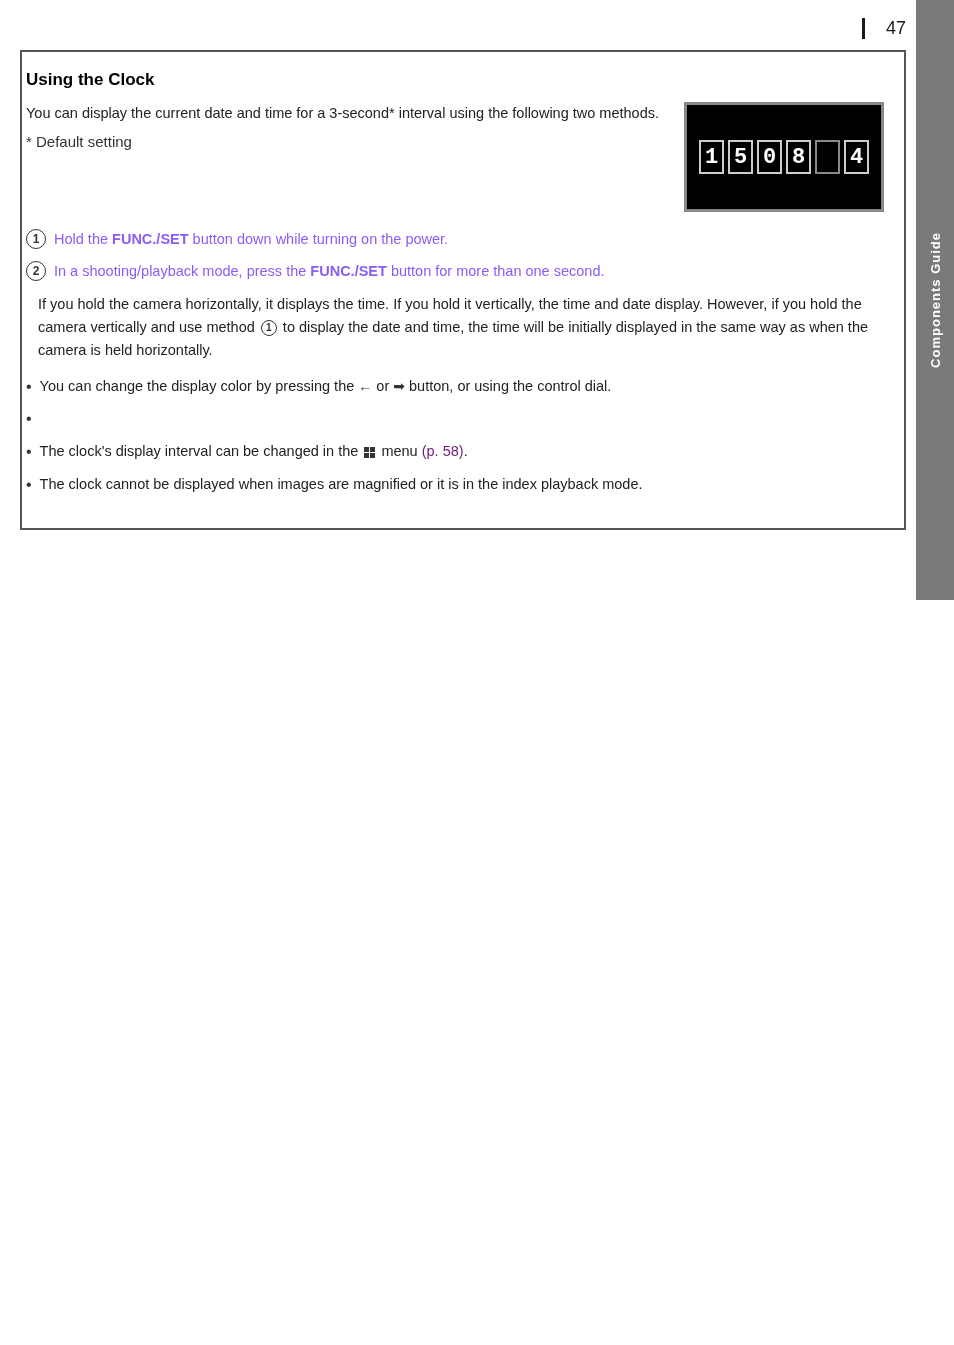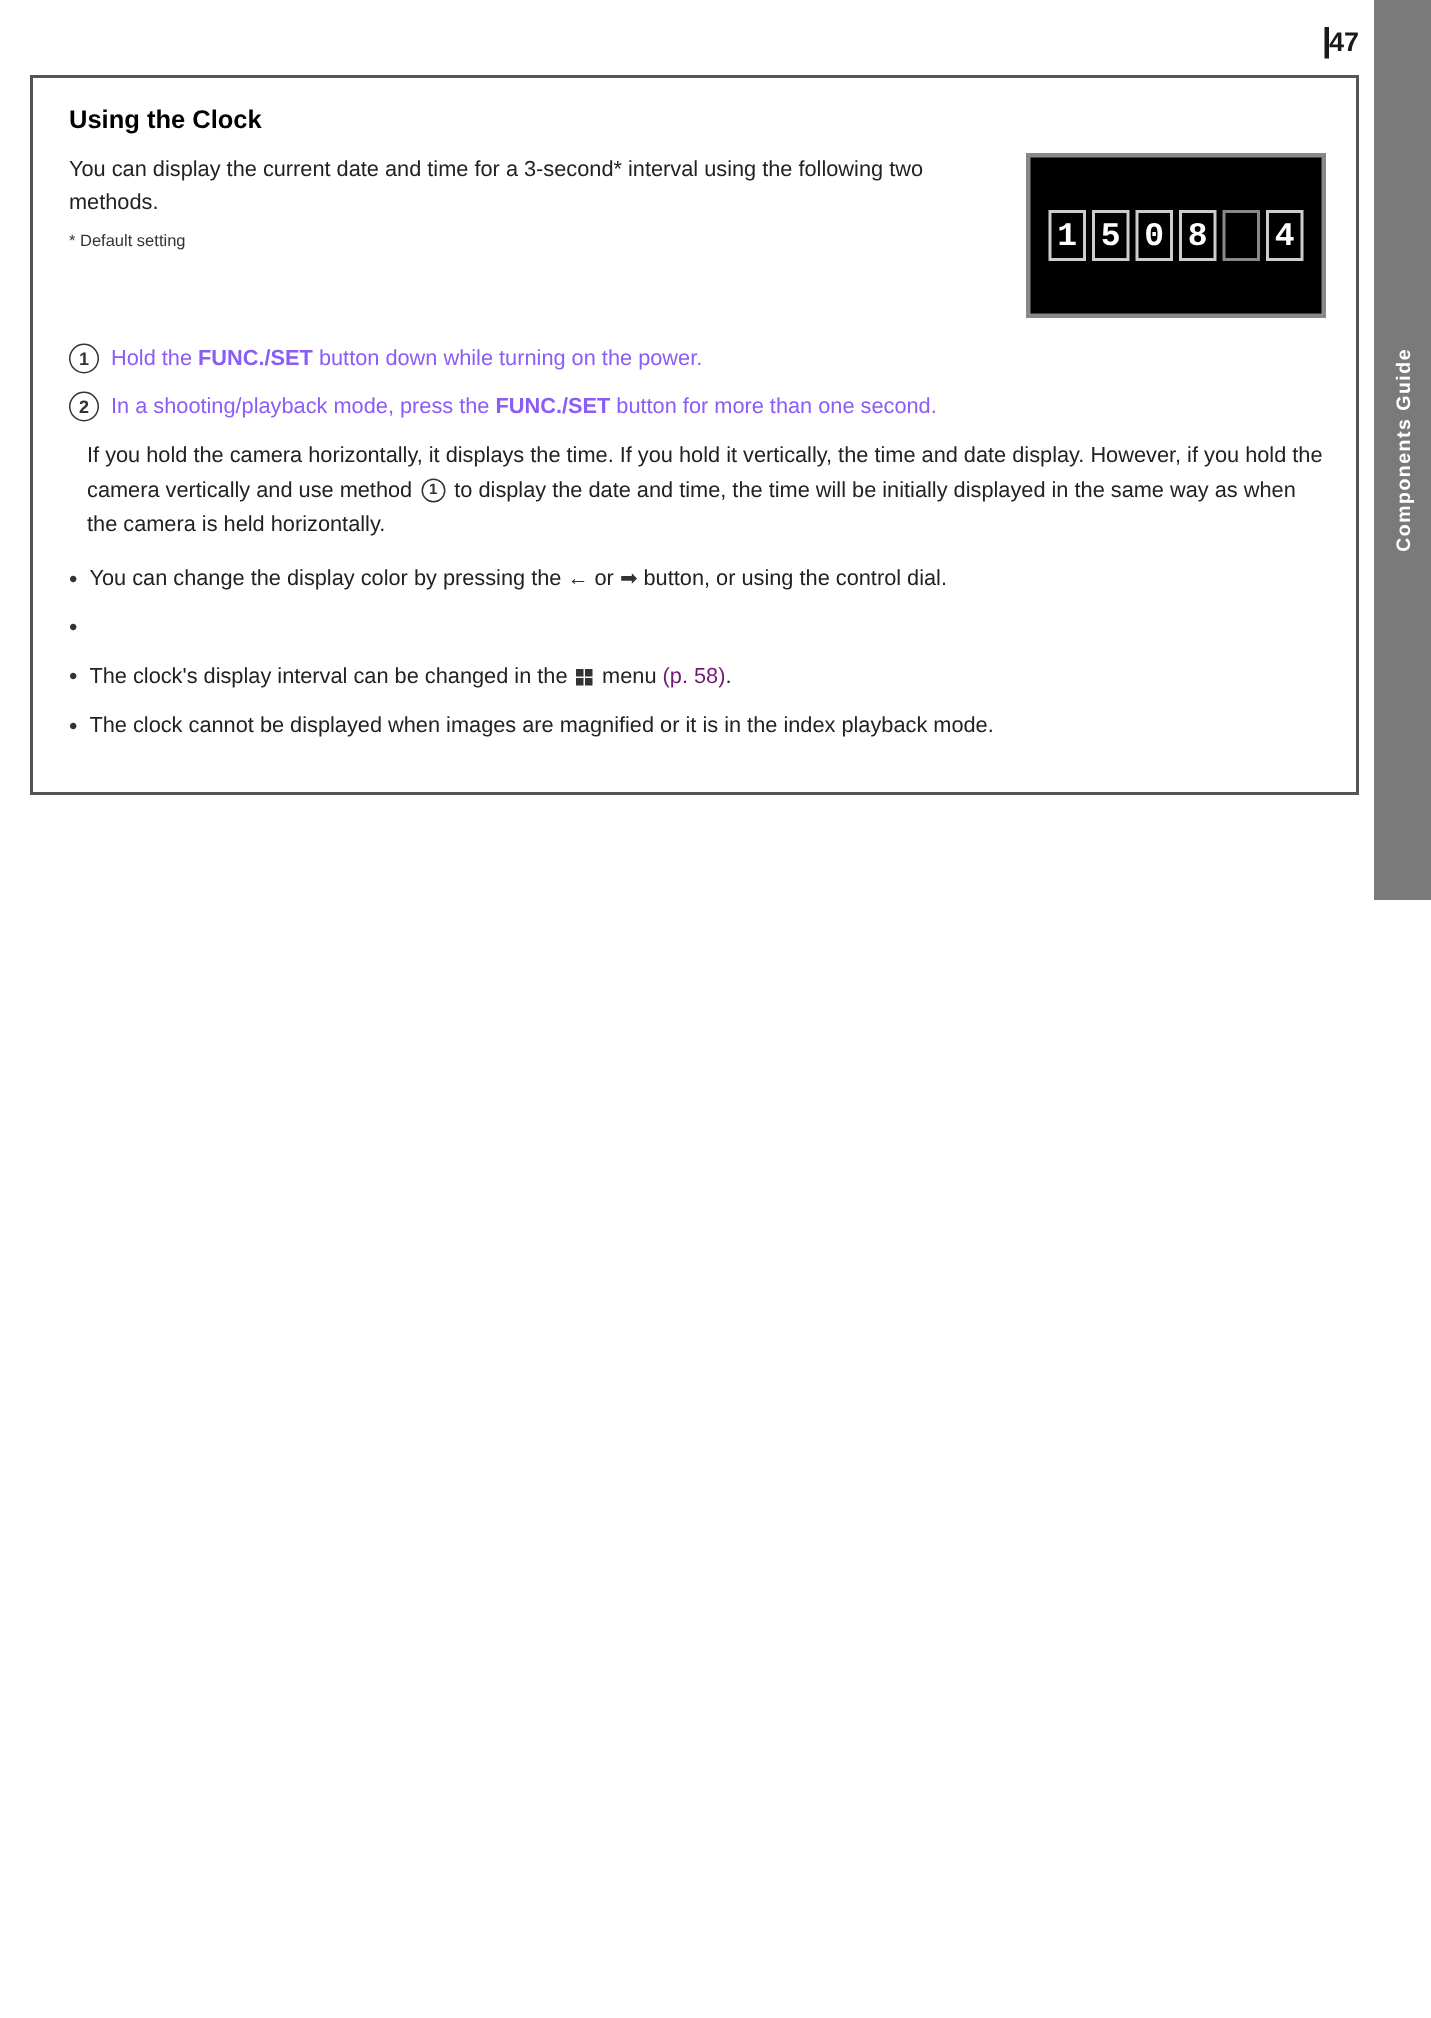--- a/index.html
+++ b/index.html
@@ -36,39 +36,39 @@
       letter-spacing: 1px;
       white-space: nowrap;
     }
 
     
     .page-number-area {
       position: absolute;
       top: 18px;
       right: 48px;
       font-size: 18px;
-      font-weight: bold;
+      font-weight: normal;
       color: #1a1a1a;
       border-left: 3px solid #1a1a1a;
-      padding-left: 0;
+      padding-left: 21px;
     }
 
     
     .main-content {
       position: absolute;
       top: 50px;
       left: 20px;
       right: 48px;
       padding: 0;
     }
 
     
     .content-box {
       border: 2px solid #555555;
-      padding: 18px 20px 22px 24px;
+      padding: 18px 20px 22px 4px;
       margin-bottom: 0;
     }
 
     .section-title {
       font-size: 17px;
       font-weight: bold;
       margin-bottom: 12px;
       color: #000000;
     }
 
@@ -81,21 +81,21 @@
     }
 
     .box-top-text {
       flex: 1;
       font-size: 14.5px;
       line-height: 1.55;
       color: #222222;
     }
 
     .box-top-text .asterisk-note {
-      font-size: 11px;
+      font-size: 15px;
       margin-top: 6px;
       color: #333333;
     }
 
     
     .clock-display {
       width: 200px;
       min-width: 200px;
       height: 110px;
       background: #000000;

